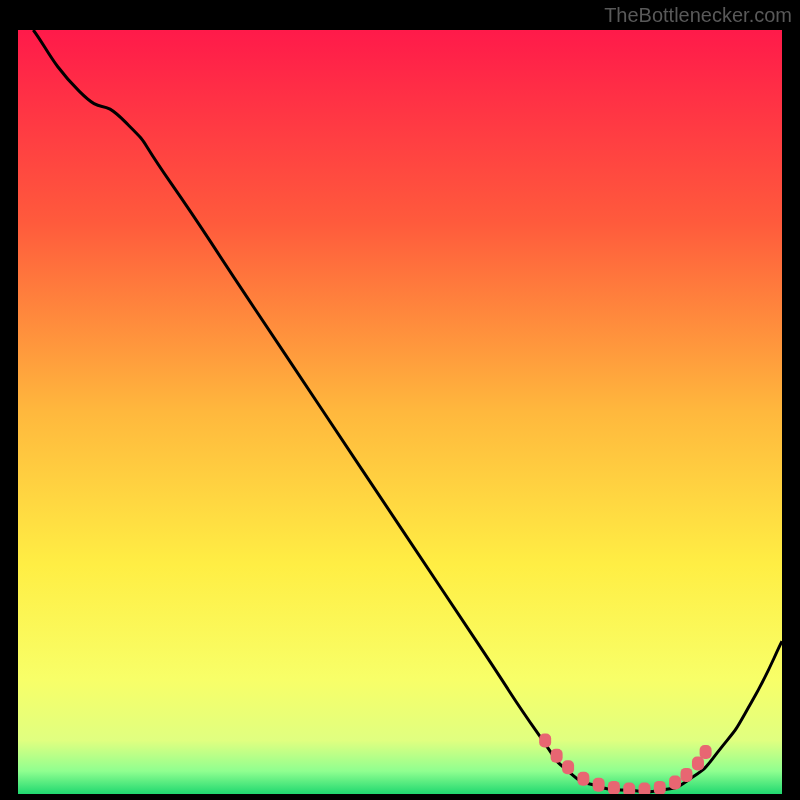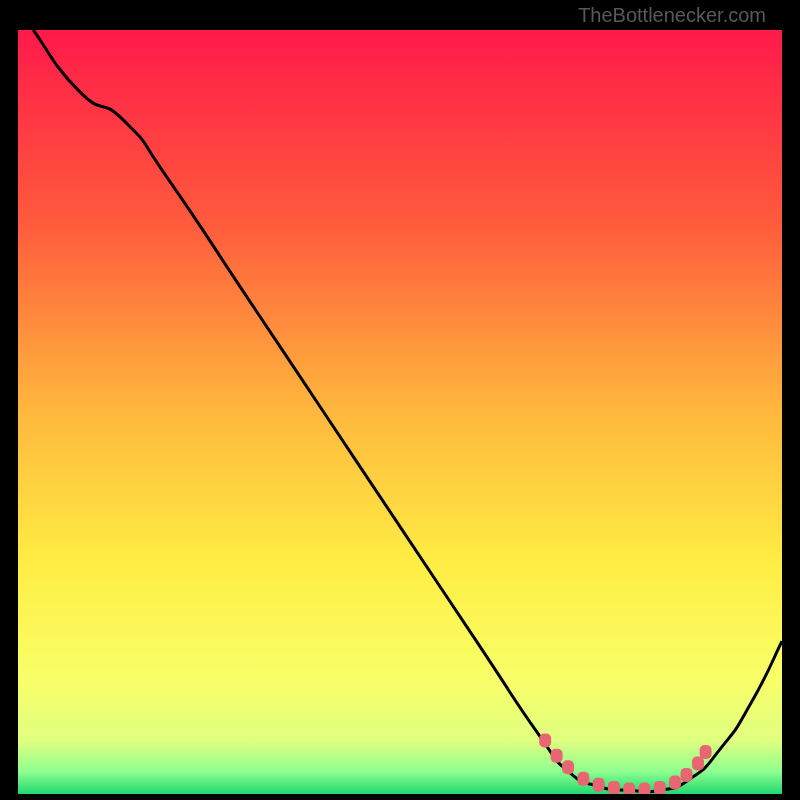--- a/index.html
+++ b/index.html
@@ -10,21 +10,21 @@
     body {
       width: 800px;
       height: 800px;
       background: #000;
       position: relative;
       font-family: Arial, sans-serif;
     }
     .watermark {
       position: absolute;
       top: 4px;
-      right: 34px;
+      right: 8px;
       color: #595959;
       font-size: 20px;
       font-weight: normal;
       z-index: 10;
     }
     .chart-container {
       position: absolute;
       top: 30px;
       left: 18px;
       width: 764px;

